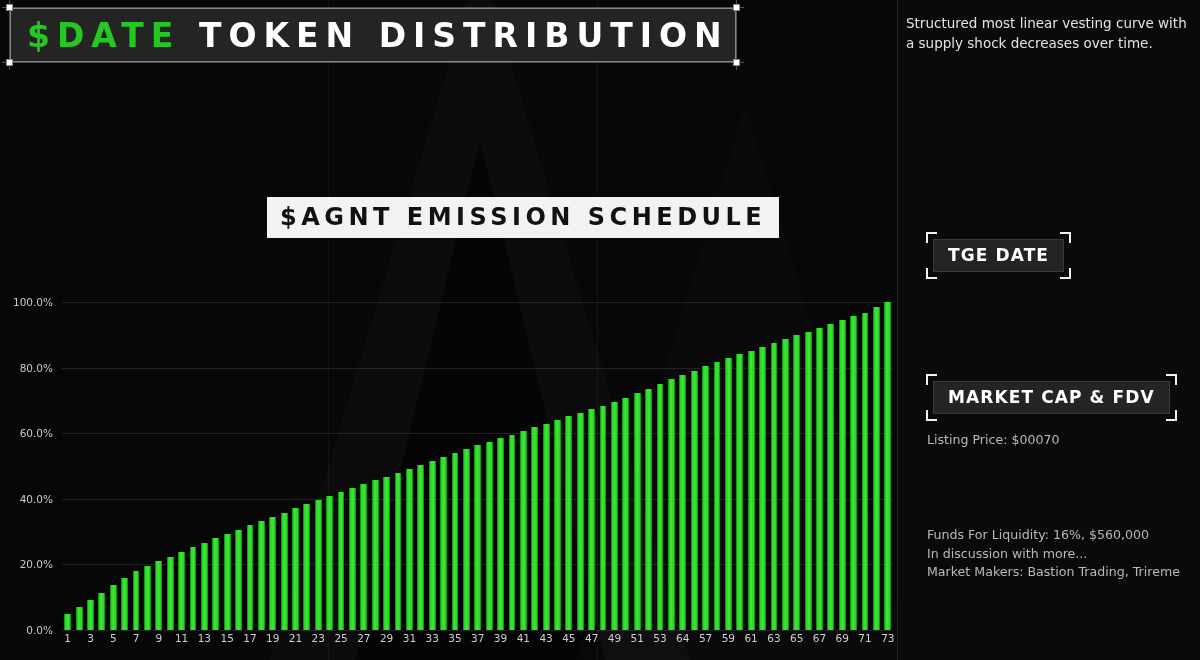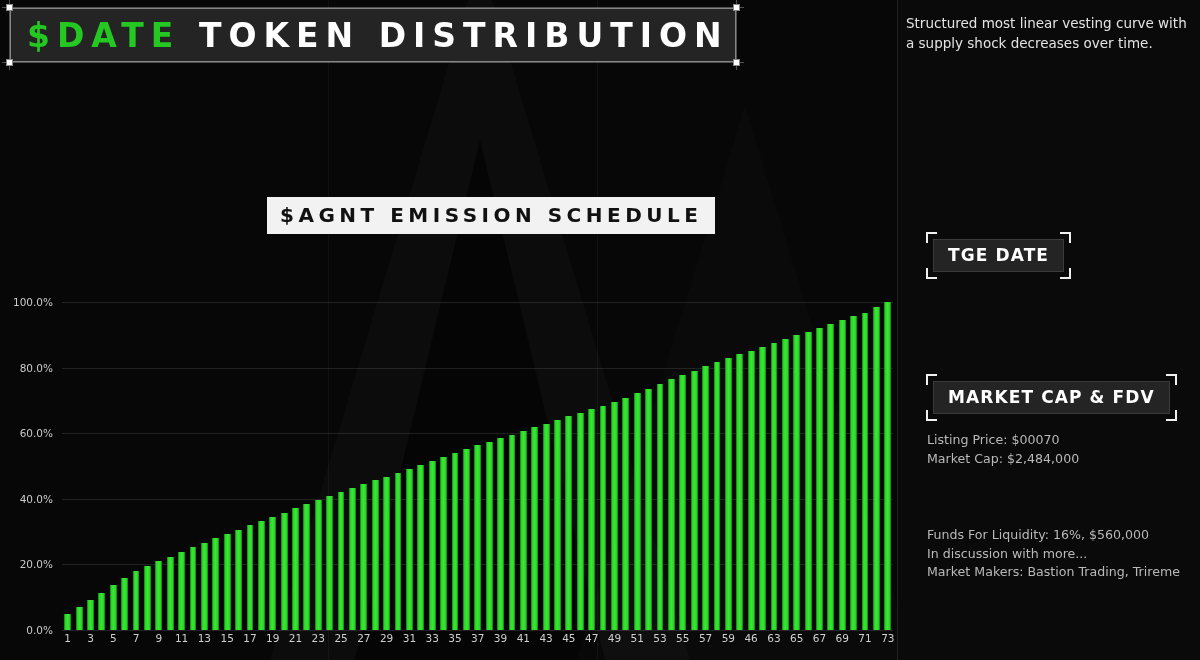--- a/index.html
+++ b/index.html
@@ -75,21 +75,21 @@
 
   
   .chart-title-band {
     position: absolute; left: 267px; top: 197px;
     background: #f2f2f2;
     padding: 6px 13px 7px 13px;
   }
   .chart-title-text {
     font-family: "DejaVu Sans", sans-serif;
     font-weight: bold;
-    font-size: 20px;
+    font-size: 24px;
     letter-spacing: 4.5px;
     color: #111;
     white-space: nowrap;
   }
 
   .plot {
     position: absolute;
     left: 62px; top: 302px;
     width: 831px; height: 328px;
   }
@@ -540,33 +540,33 @@
       <div class="xslot"></div>
       <div class="xslot">
         <div class="xlab">51</div>
       </div>
       <div class="xslot"></div>
       <div class="xslot">
         <div class="xlab">53</div>
       </div>
       <div class="xslot"></div>
       <div class="xslot">
-        <div class="xlab">55</div>
+        <div class="xlab">64</div>
       </div>
       <div class="xslot"></div>
       <div class="xslot">
         <div class="xlab">57</div>
       </div>
       <div class="xslot"></div>
       <div class="xslot">
         <div class="xlab">59</div>
       </div>
       <div class="xslot"></div>
       <div class="xslot">
-        <div class="xlab">46</div>
+        <div class="xlab">61</div>
       </div>
       <div class="xslot"></div>
       <div class="xslot">
         <div class="xlab">63</div>
       </div>
       <div class="xslot"></div>
       <div class="xslot">
         <div class="xlab">65</div>
       </div>
       <div class="xslot"></div>
@@ -587,21 +587,20 @@
       </div>
     </div>
 
   <div class="divider"></div>
   <div class="side">
     <div class="intro">Structured most linear vesting curve with a supply shock decreases over time.</div>
     <div id="sections">
         <div class="sec" style="top: 232px; position: absolute;"><div class="sec-head-wrap"><div class="sec-head">TGE DATE</div><div class="brk brk-tl"></div><div class="brk brk-tr"></div><div class="brk brk-bl"></div><div class="brk brk-br"></div></div></div>
         <div class="sec" style="top: 374px; position: absolute;"><div class="sec-head-wrap"><div class="sec-head">MARKET CAP &amp; FDV</div><div class="brk brk-tl"></div><div class="brk brk-tr"></div><div class="brk brk-bl"></div><div class="brk brk-br"></div></div><div class="sec-body">
             <div>Listing Price: $00070</div>
-            <div>Market Cap: $2,484,000</div>
           </div></div>
         <div class="sec" style="top: 516px; position: absolute;"><div class="sec-body">
             <div>Funds For Liquidity: 16%, $560,000</div>
             <div>In discussion with more...</div>
             <div>Market Makers: Bastion Trading, Trireme</div>
           </div></div>
       </div>
   </div>
 
 </div>

